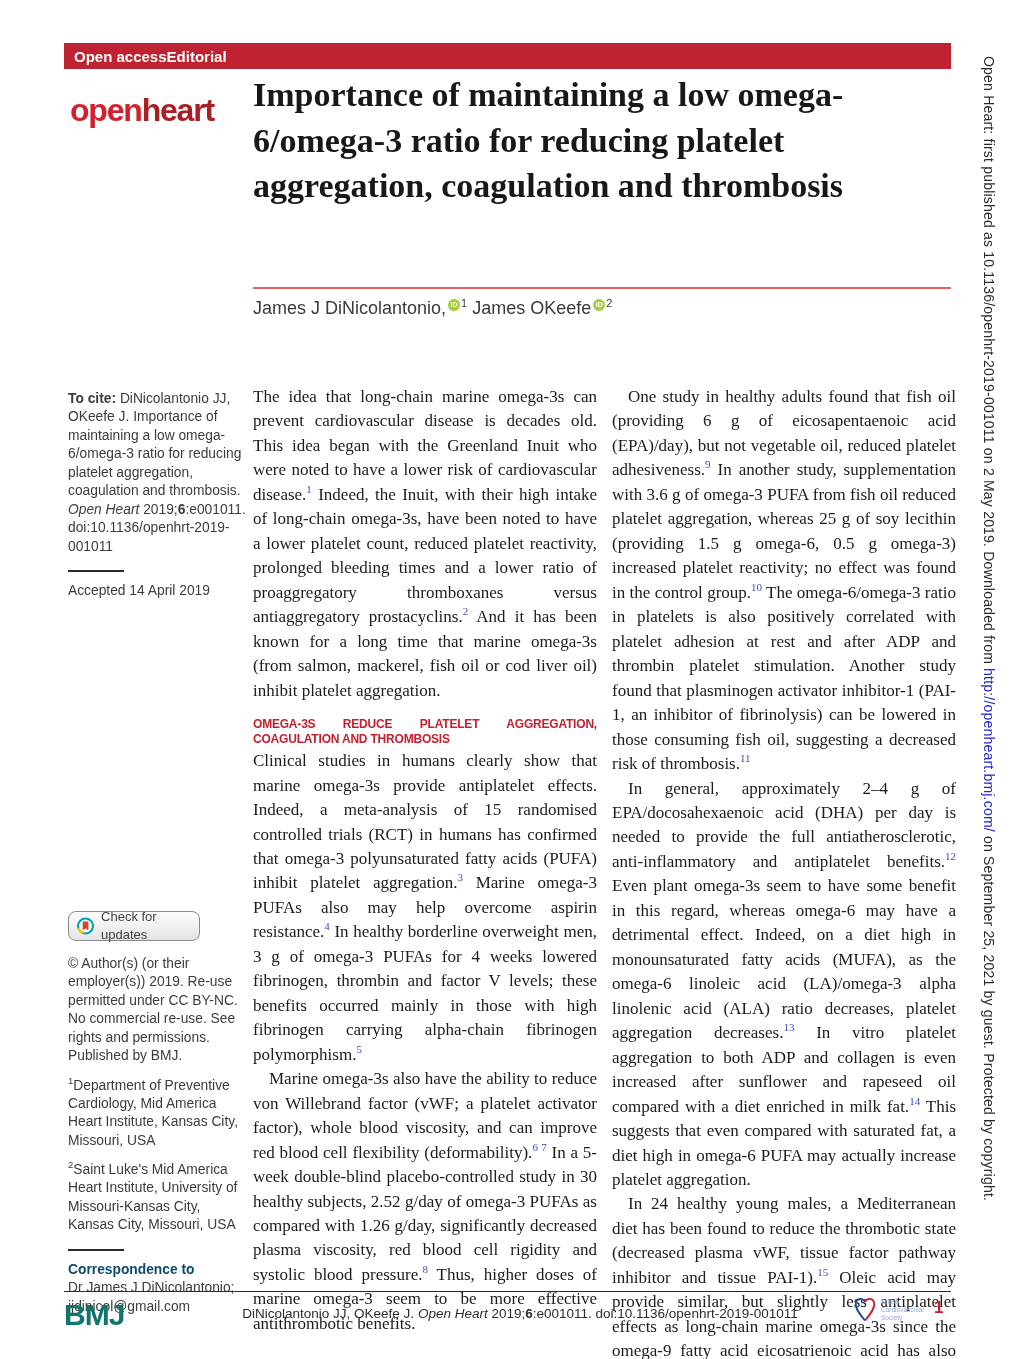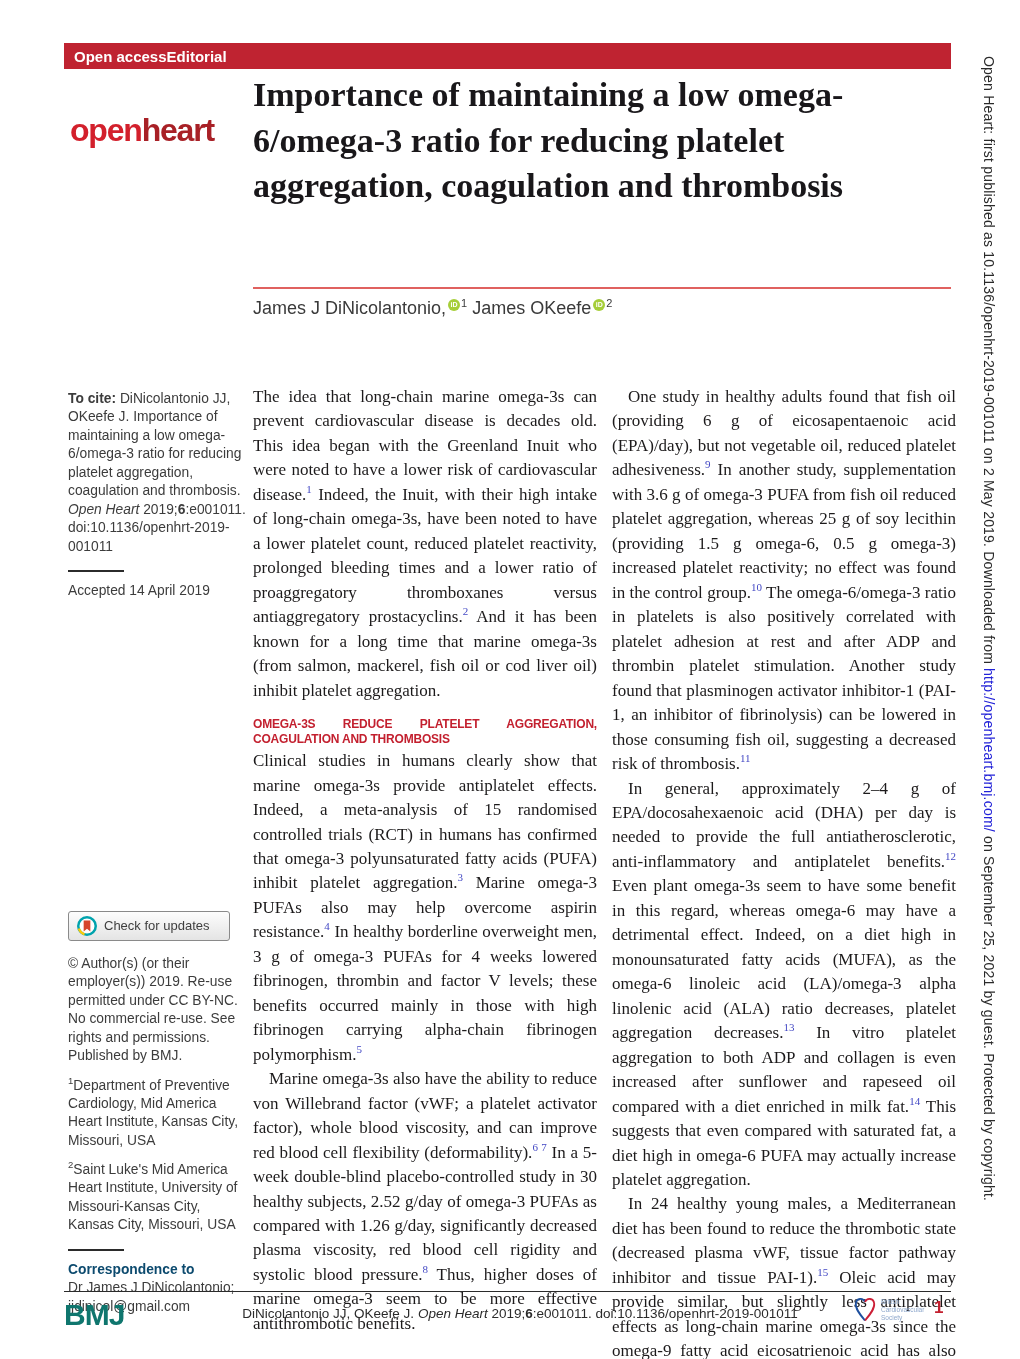--- a/index.html
+++ b/index.html
@@ -5,43 +5,43 @@
   html,body{margin:0;padding:0;background:#ffffff;}
   .page{position:relative;width:1020px;height:1359px;background:#fff;overflow:hidden;
         font-family:"Liberation Sans",sans-serif;}
 
   
   .banner{position:absolute;left:64px;top:43px;width:887px;height:26px;background:#bf2331;
           color:#fff;display:flex;align-items:center;
           padding:0 10px;box-sizing:border-box;font-weight:bold;font-size:15px;}
 
   
-  .logo{position:absolute;left:70px;top:92px;font-weight:bold;font-size:32px;letter-spacing:-1.2px;margin-top:20px;}
+  .logo{position:absolute;left:70px;top:92px;font-weight:bold;font-size:32px;letter-spacing:-1.2px;}
   .logo-open{color:#d3202c;}
   .logo-heart{color:#a82026;}
 
   
   .title{position:absolute;left:253px;top:72px;width:655px;margin:0;
          font-family:"Liberation Serif",serif;font-weight:bold;font-size:34px;line-height:1.34;color:#19171a;}
   .title-rule{position:absolute;left:253px;top:287px;width:698px;height:2px;background:#e0615f;}
 
   
   .authors{position:absolute;left:253px;top:297px;font-size:18px;color:#3a3a3a;}
   .authors sup{font-size:11px;color:#3a3a3a;}
   .orcid{display:inline-block;width:12px;height:12px;border-radius:50%;background:#a6ce39;
          color:#fff;font-size:7px;line-height:12px;font-weight:bold;text-align:center;
          vertical-align:super;margin:0 1px 0 2px;}
 
   
   .sidebar{position:absolute;left:68px;top:390px;width:178px;font-size:13.8px;line-height:1.34;color:#3c3c3c;}
   .sidebar p{margin:0;}
   .sidebar sup{font-size:9.5px;}
   .short-rule{width:56px;height:2px;background:#2b2b2b;margin:14px 0 10px 0;}
-  .updates-badge{margin-top:310px;display:flex;align-items:center;gap:7px;width:162px;height:30px;
-                 border:1px solid #8a8a8a;border-radius:3px;background:linear-gradient(#fdfdfd,#e4e4e4);
+  .updates-badge{margin-top:310px;display:flex;align-items:center;gap:7px;width:132px;height:30px;
+                 border:1px solid #8a8a8a;border-radius:8px;background:linear-gradient(#fdfdfd,#e4e4e4);
                  font-size:13px;color:#3f3f3f;padding:0 8px;box-sizing:border-box;}
   .copyright{margin-top:14px !important;}
   .affil{margin-top:9px !important;}
   .corr-label{color:#0c4a6e;font-weight:bold;margin-top:9px !important;}
 
   
   .col{position:absolute;top:385px;width:344px;font-family:"Liberation Serif",serif;
        font-size:17px;line-height:1.44;color:#1c1a1b;text-align:justify;}
   .col-left{left:253px;}
   .col-right{left:612px;}

